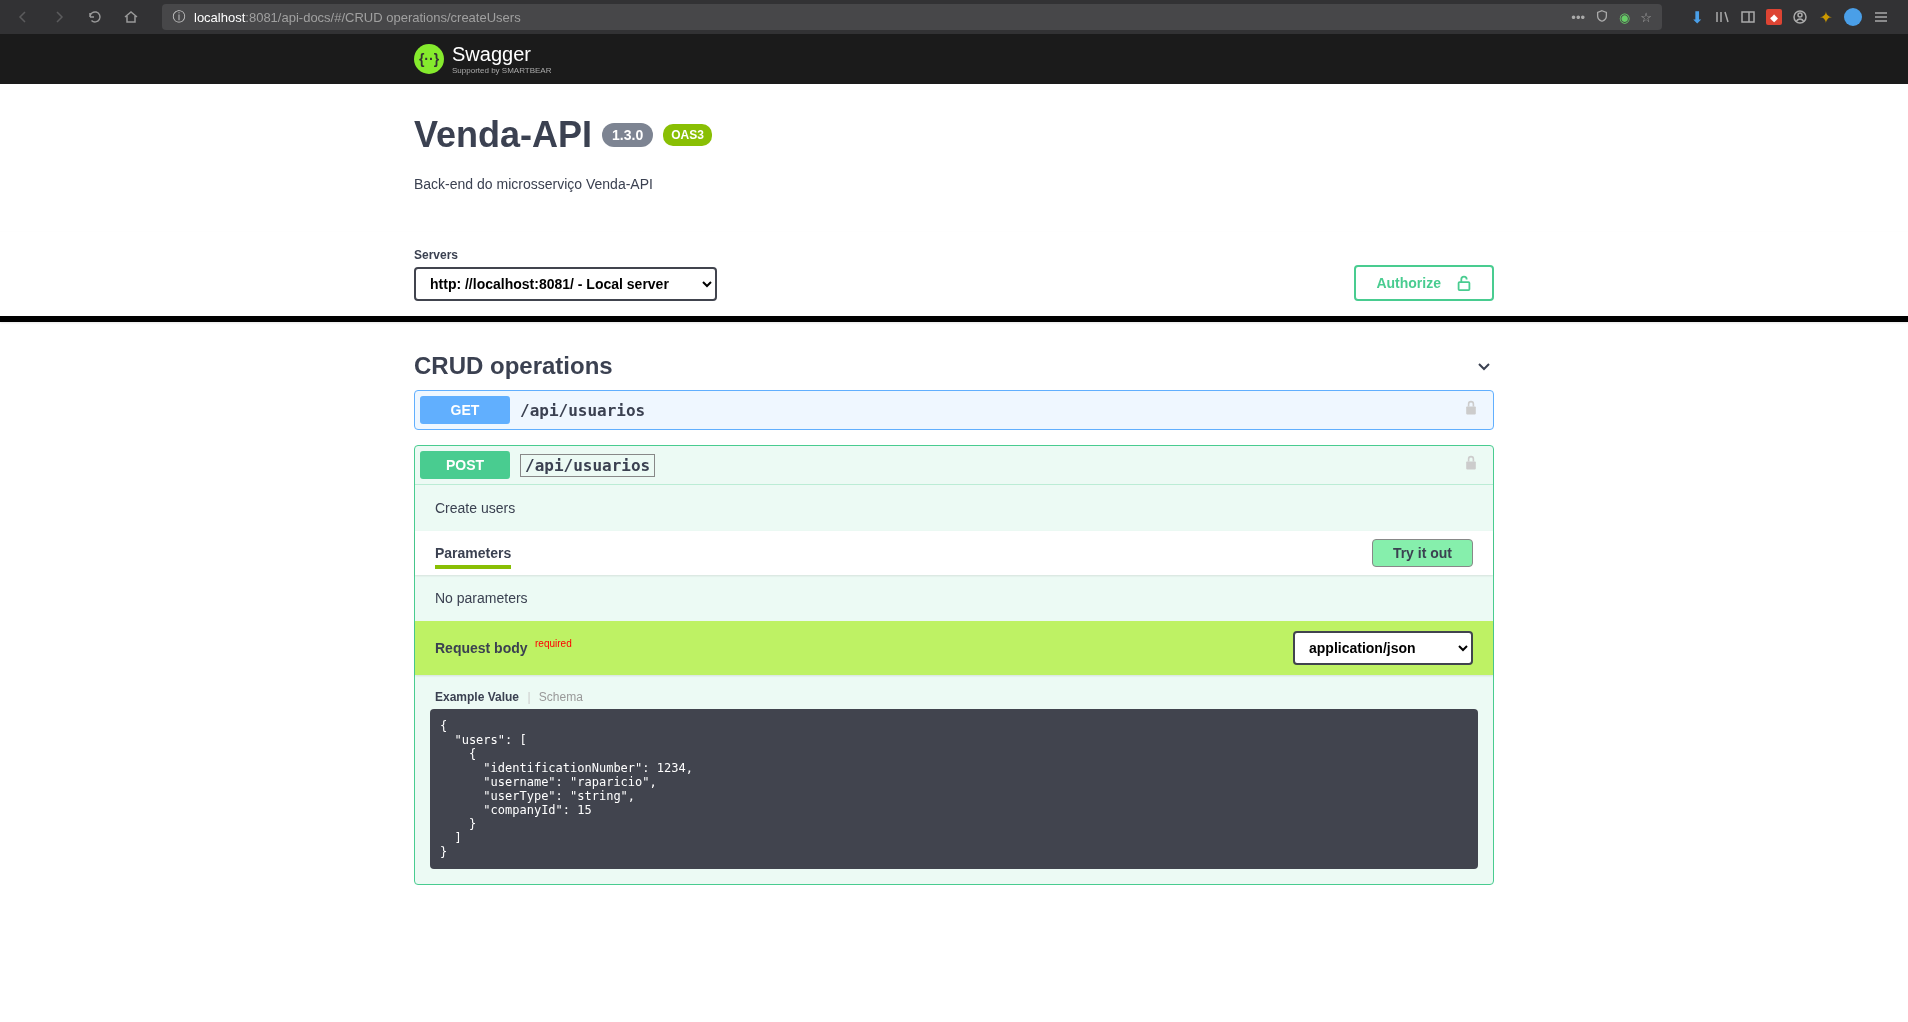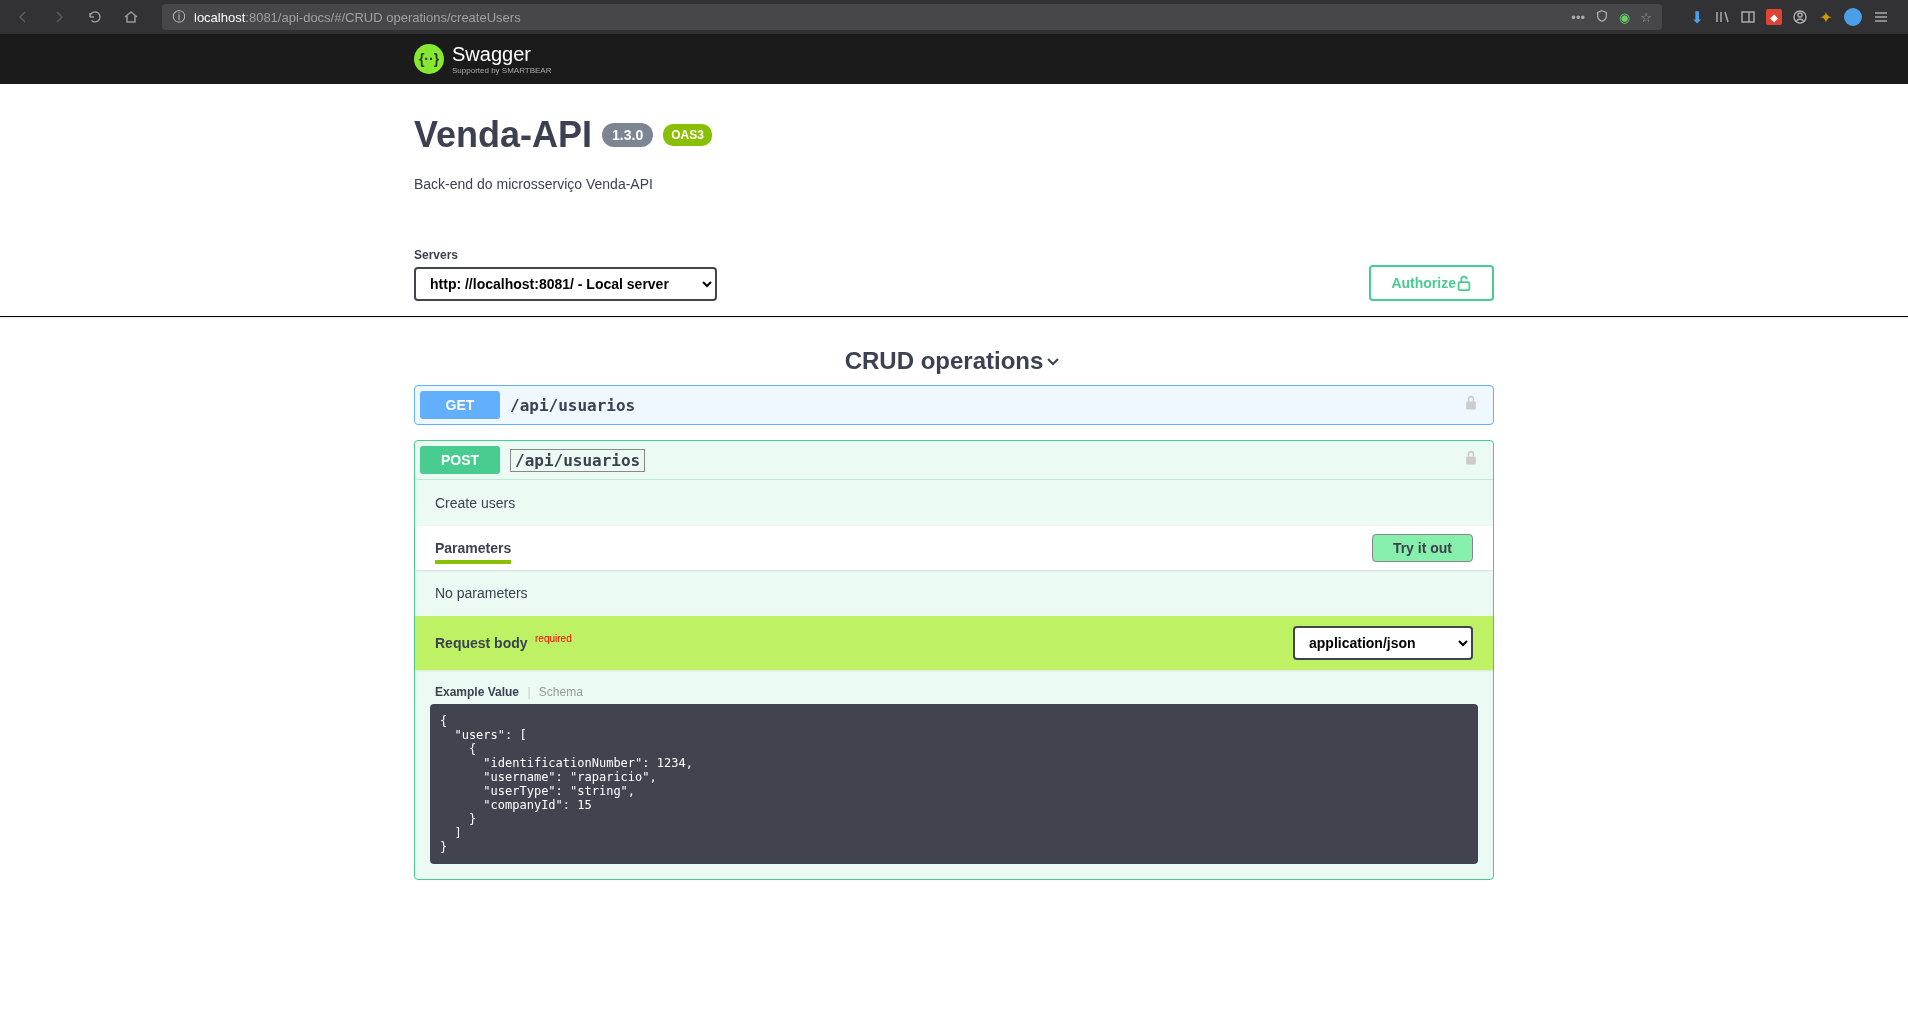--- a/index.html
+++ b/index.html
@@ -34,38 +34,38 @@
     .wrapper { width: 1120px; margin: 0 auto; padding: 0 20px; }
 
     
     .info { padding: 30px 0 40px; }
     .title { font-family: sans-serif; font-size: 36px; font-weight: bold; color: #3b4151; display: flex; align-items: center; gap: 10px; }
     .version-badge { background: #7d8492; color: #fff; font-size: 14px; padding: 4px 10px; border-radius: 14px; font-weight: bold; }
     .oas-badge { background: #89bf04; color: #fff; font-size: 12px; font-weight: bold; padding: 4px 8px; border-radius: 10px; }
     .description { margin-top: 20px; font-size: 14px; color: #3b4151; }
 
     
-    .scheme-container { border-top: 1px solid rgba(0,0,0,0); border-bottom: 1px solid #000000; box-shadow: 0 1px 2px rgba(0,0,0,0.1); background: #fff; padding: 15px 0; margin-bottom: 20px; }
+    .scheme-container { border-top: 1px solid rgba(0,0,0,0); border-bottom: 6px solid #000000; box-shadow: 0 1px 2px rgba(0,0,0,0.1); background: #fff; padding: 15px 0; margin-bottom: 20px; }
     .scheme-inner { width: 1120px; margin: 0 auto; padding: 0 20px; display: flex; align-items: flex-end; justify-content: space-between; }
     .servers-label { font-size: 12px; font-weight: bold; color: #3b4151; margin-bottom: 5px; display: block; }
     .servers-select { border: 2px solid #41444e; border-radius: 4px; padding: 6px 30px 6px 10px; font-size: 14px; font-weight: bold; background: #fff; font-family: sans-serif; }
-    .authorize-btn { border: 2px solid #49cc90; color: #49cc90; background: #fff; padding: 7px 20px; border-radius: 4px; font-size: 14px; font-weight: bold; display: flex; align-items: center; cursor: pointer; }
+    .authorize-btn { border: 2px solid #49cc90; color: #49cc90; background: #fff; padding: 7px 20px; border-radius: 4px; font-size: 14px; font-weight: bold; display: flex; align-items: center; gap: 15px; cursor: pointer; }
     .authorize-btn svg { width: 16px; height: 18px; }
 
     
-    .opblock-tag { display: flex; align-items: center; justify-content: center; padding: 10px 0; cursor: pointer; }
+    .opblock-tag { display: flex; align-items: center; justify-content: space-between; padding: 10px 0; cursor: pointer; }
     .opblock-tag h3 { font-size: 24px; font-weight: bold; color: #3b4151; }
     .opblock-tag svg { width: 20px; height: 20px; }
 
     
     .opblock { border-radius: 4px; margin-bottom: 15px; }
     .opblock-get { background: rgba(97,175,254,0.1); border: 1px solid #61affe; }
     .opblock-post { background: rgba(73,204,144,0.1); border: 1px solid #49cc90; }
     .opblock-summary { display: flex; align-items: center; padding: 5px; cursor: pointer; }
-    .opblock-summary-method { font-size: 14px; font-weight: bold; color: #fff; padding: 6px 0; width: 80px; text-align: center; border-radius: 3px; }
+    .opblock-summary-method { font-size: 14px; font-weight: bold; color: #fff; padding: 6px 0; width: 90px; text-align: center; border-radius: 3px; }
     .opblock-get .opblock-summary-method { background: #61affe; }
     .opblock-post .opblock-summary-method { background: #49cc90; }
     .opblock-summary-path { font-size: 16px; font-family: monospace; font-weight: 600; color: #3b4151; padding: 0 10px; }
     .opblock-post .opblock-summary-path { border: 1px solid #888; padding: 1px 4px; margin-left: 10px; }
     .opblock-lock { margin-left: auto; margin-right: 10px; color: #999; }
     .opblock-lock svg { width: 14px; height: 16px; }
 
     
     .opblock-body { }
     .opblock-desc { padding: 15px 20px; font-size: 14px; color: #3b4151; border-top: 1px solid rgba(73,204,144,0.3); }

